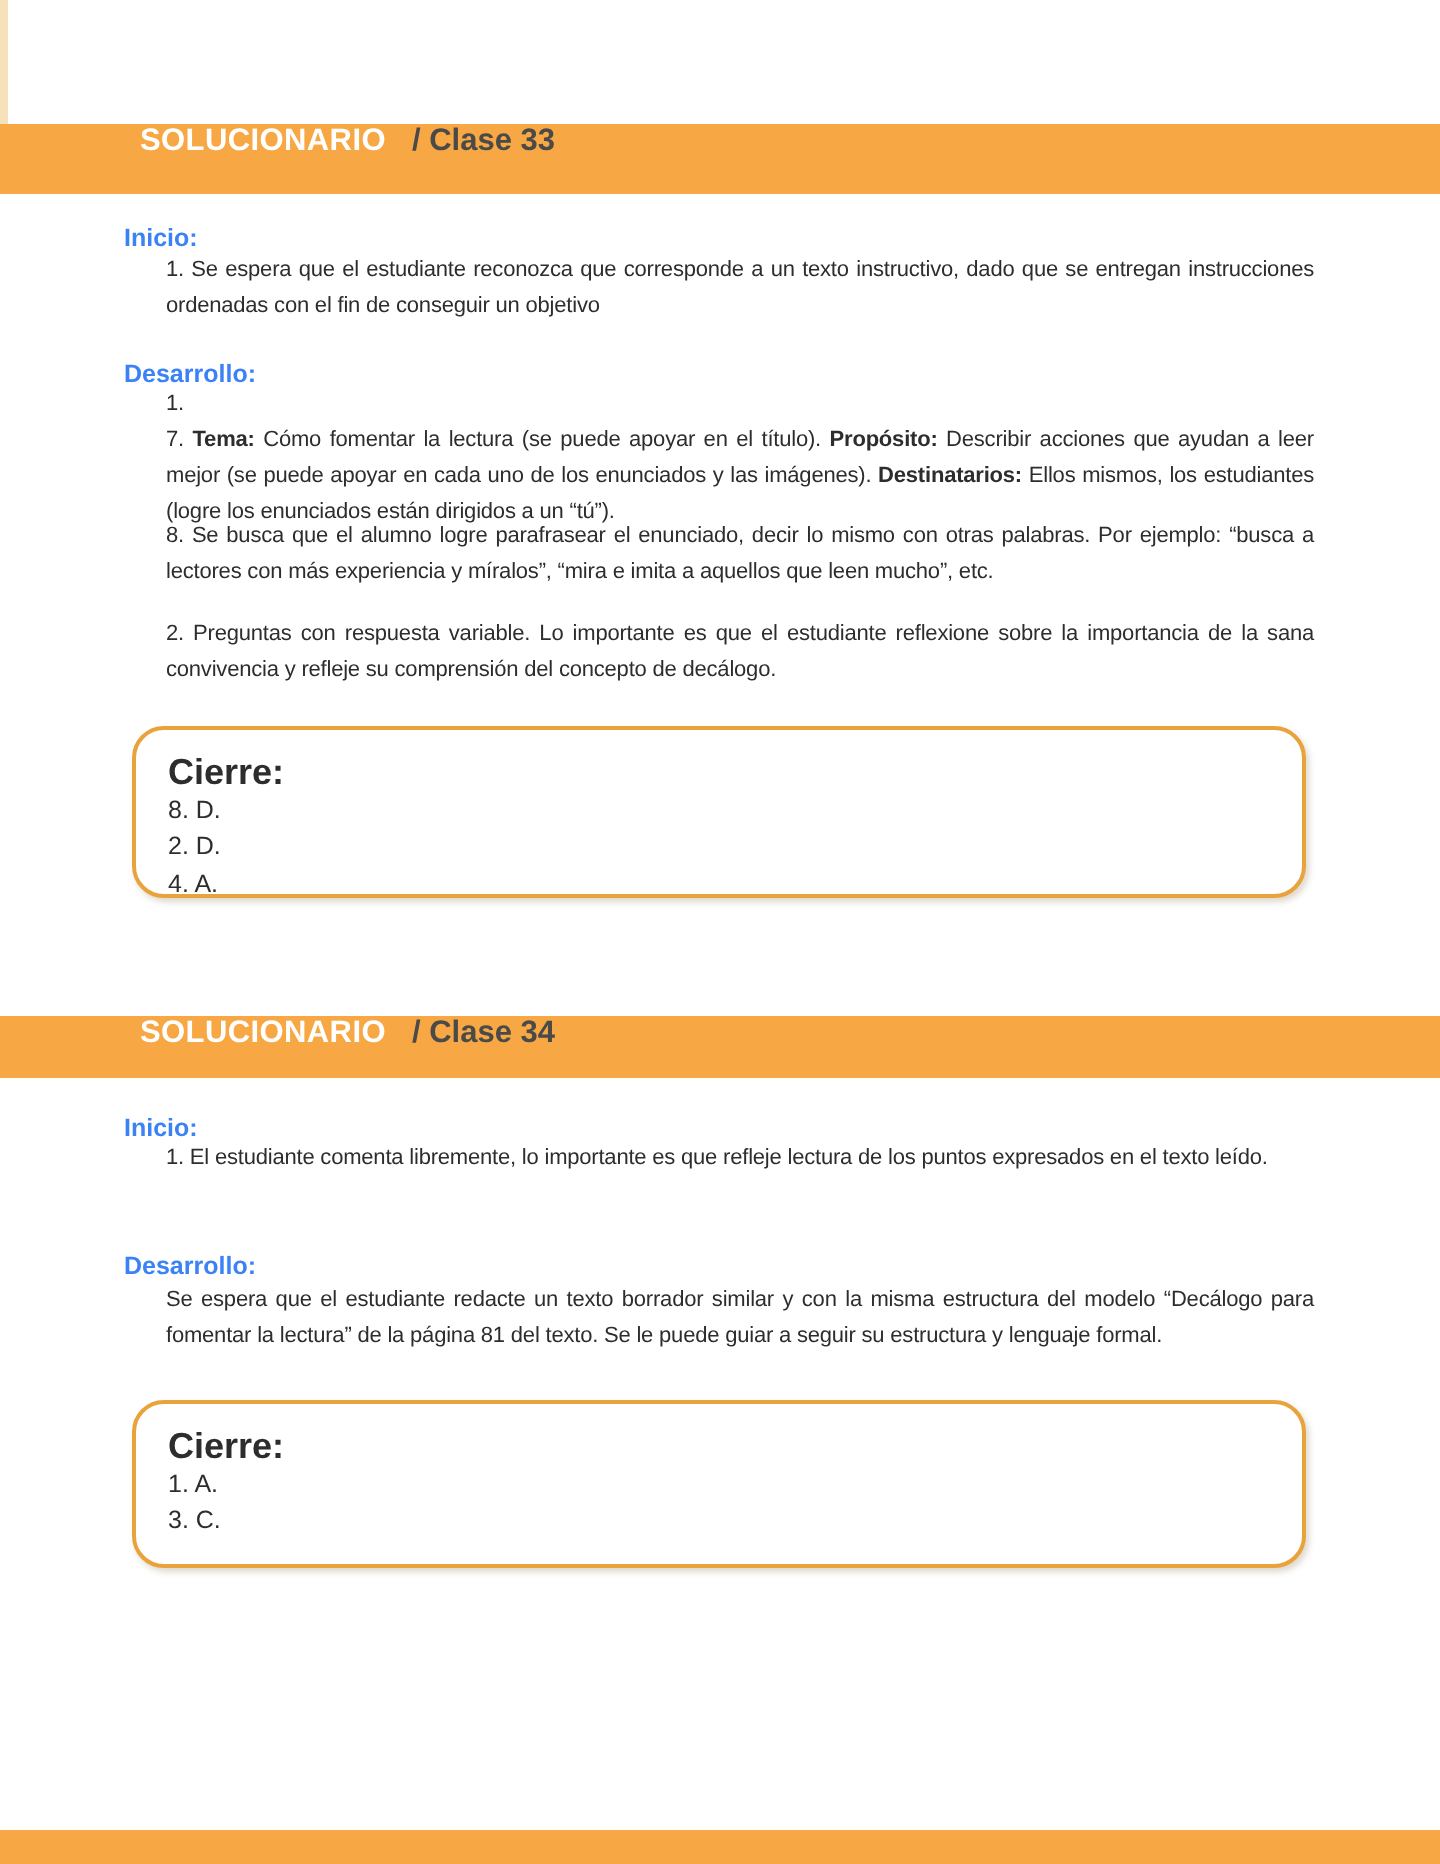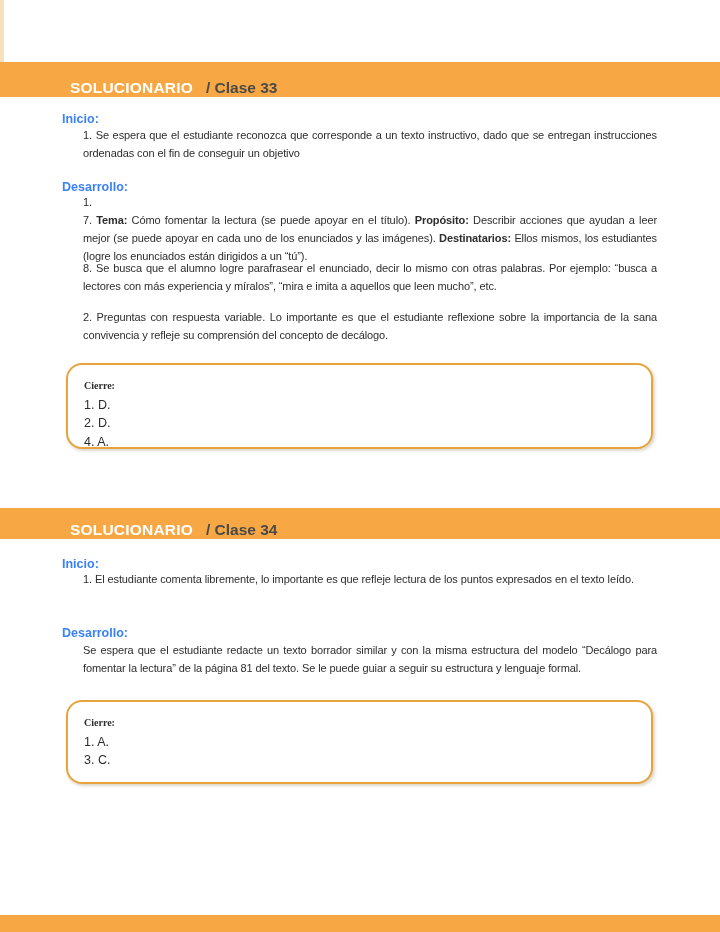--- a/index.html
+++ b/index.html
@@ -11,21 +11,21 @@
     font-family:"Liberation Sans","DejaVu Sans",sans-serif;
     color:#2d2d2d;
   }
   .edge-strip{
     position:absolute;left:0;top:0;width:4px;height:62px;
     background:#f5e2bb;
   }
   .band{
     position:absolute;left:0;right:0;
     background:#f7a844;
-    display:flex;align-items:flex-end;
+    display:flex;align-items:flex-start;
     padding-left:70px;
   }
   .band-1{top:62px;height:35px;}
   .band-2{top:508px;height:31px;}
   .brand{
     font-weight:bold;font-size:15.5px;color:#ffffff;letter-spacing:0.2px;
   }
   .band-title{
     font-weight:bold;font-size:15.5px;color:#4a4a48;margin-left:13px;
   }
@@ -43,21 +43,21 @@
   .answer-box{
     left:66px;width:587px;
     box-sizing:border-box;
     border:2.5px solid #e8a33c;
     border-radius:16px;
     padding:12px 16px 0 16px;
     background:#ffffff;
     box-shadow:1.5px 2px 3px rgba(120,100,60,0.25);
   }
   .answer-box .box-label{
-    font-weight:bold;font-size:10px;line-height:18.5px;color:#2d2d2d;font-family:Liberation Serif, serif;
+    font-weight:bold;font-size:18px;line-height:18.5px;color:#2d2d2d;
   }
   .answer{
     font-size:12.5px;line-height:18.5px;color:#2d2d2d;
   }
   .bottom-bar{
     position:absolute;left:0;right:0;top:915px;height:17px;
     background:#f7a844;
   }
 </style>
 </head>
@@ -81,21 +81,21 @@
   <p class="para abs" style="top:193px"><span>1.</span></p>
 
   <p class="para abs" style="top:211px"><span>7. </span><b>Tema:</b><span> Cómo fomentar la lectura (se puede apoyar en el título). </span><b>Propósito:</b><span> Describir acciones que ayudan a leer mejor (se puede apoyar en cada uno de los enunciados y las imágenes). </span><b>Destinatarios:</b><span> Ellos mismos, los estudiantes (logre los enunciados están dirigidos a un “tú”).</span></p>
 
   <p class="para abs" style="top:259px"><span>8. Se busca que el alumno logre parafrasear el enunciado, decir lo mismo con otras palabras. Por ejemplo: “busca a lectores con más experiencia y míralos”, “mira e imita a aquellos que leen mucho”, etc.</span></p>
 
   <p class="para abs" style="top:308px"><span>2.  Preguntas con respuesta variable. Lo importante es que el estudiante reflexione sobre la importancia de la sana convivencia y refleje su comprensión del concepto de decálogo.</span></p>
 
   <div class="answer-box abs" style="top:363px;height:86px">
     <div class="box-label">Cierre:</div>
-    <div class="answer">1. D.</div>
+    <div class="answer">8. D.</div>
     <div class="answer">2. D.</div>
     <div class="answer">4. A.</div>
   </div>
 
   <header class="band band-2">
     <span class="brand">SOLUCIONARIO</span>
     <span class="band-title">/ Clase 34</span>
   </header>
 
   <div class="label abs" style="top:555px">Inicio:</div>

